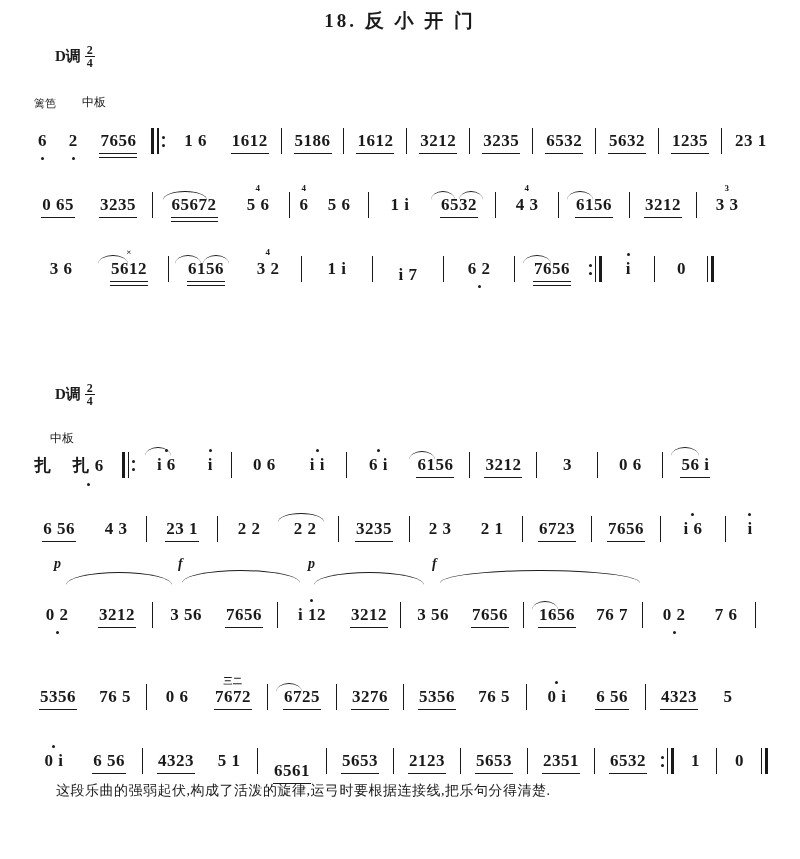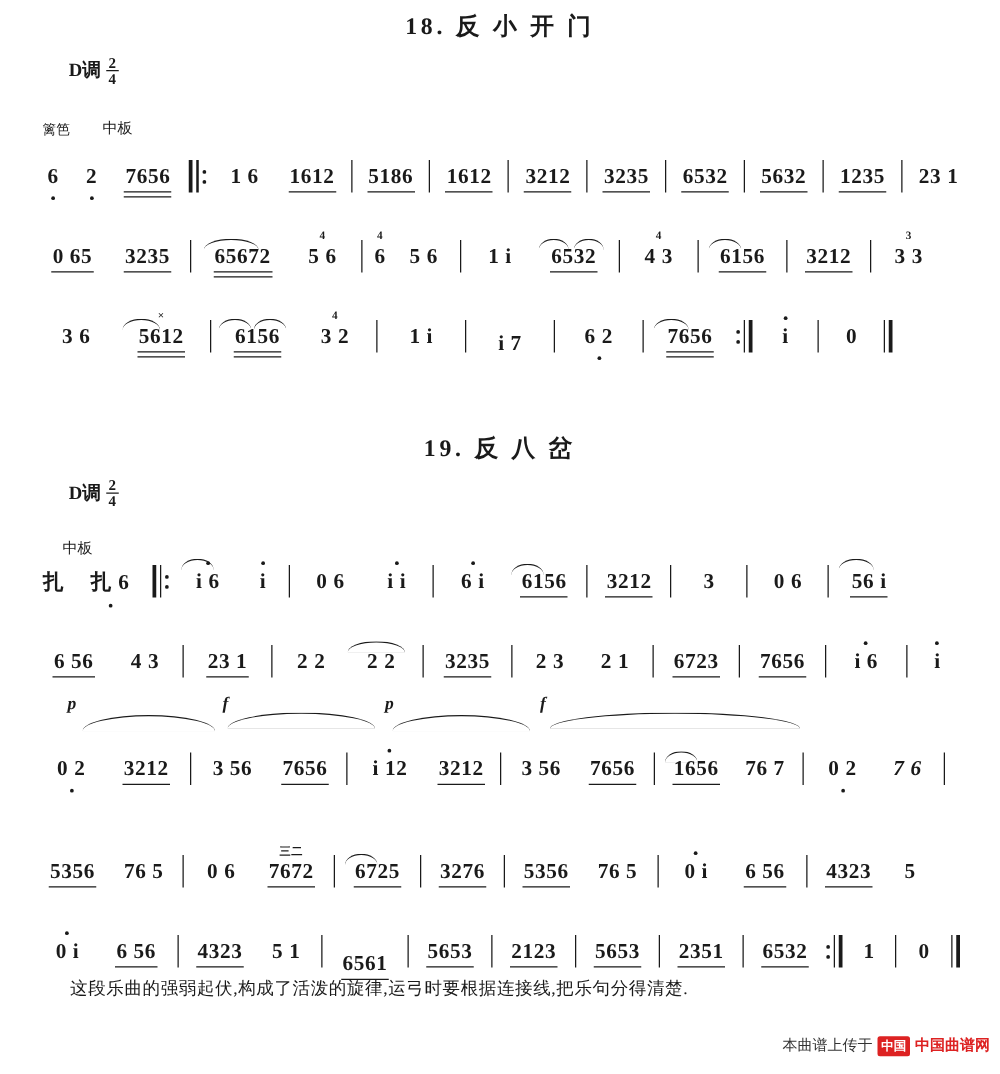--- a/index.html
+++ b/index.html
@@ -406,21 +406,20 @@
     <div class="bar"></div>
     <div class="cell" style="width:44px;">
         <span>0</span>
       </div>
     <div class="dbar">
         <i></i>
         <i style="border-left-width:3px;"></i>
       </div>
   </div>
 
-  <div class="song-title" id="title-2">19. 反 八 岔</div>
 
   <div class="keysig" id="keysig-2">
     <span>D调</span>
     <span class="frac">
       <span class="num">2</span>
       <span class="den">4</span>
     </span>
   </div>
 
   <div class="anno" id="anno-2a">中板</div>
@@ -572,21 +571,21 @@
       <span class="slur" style="left:4px; top:-4px; width:26px;"></span>
       <span class="u1">1656</span>
     </div>
     <div class="cell" style="width:52px;justify-content:center;">
         <span>76 7</span>
       </div>
     <div class="bar"></div>
     <div class="cell" style="width:54px;">
         <span class="lo">0  2</span>
       </div>
-    <div class="cell" style="width:50px;font-style:italic;">
+    <div class="cell" style="width:50px;">
         <span>7  6</span>
       </div>
     <div class="bar"></div>
   </div>
 
   <div class="row" id="r2-4" style="top:674px;">
     <div class="cell" style="width:60px;">
         <span class="u1">5356</span>
       </div>
     <div class="cell" style="width:54px;">
@@ -686,19 +685,14 @@
         <span>0</span>
       </div>
     <div class="dbar">
         <i></i>
         <i style="border-left-width:3px;"></i>
       </div>
   </div>
 
   <div id="footnote">这段乐曲的强弱起伏,构成了活泼的旋律,运弓时要根据连接线,把乐句分得清楚.</div>
 
-  <div id="credit">
-    <span>本曲谱上传于</span>
-    <span class="cnlogo">中国</span>
-    <span class="cnred">中国曲谱网</span>
-  </div>
 
 </div>
 
 </body></html>

